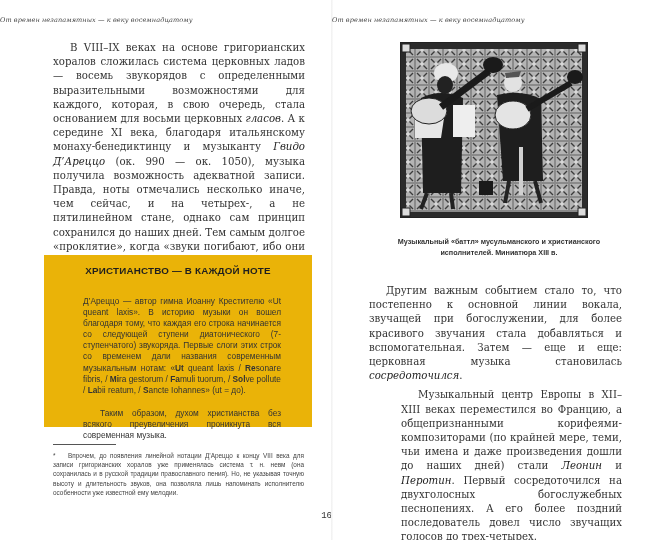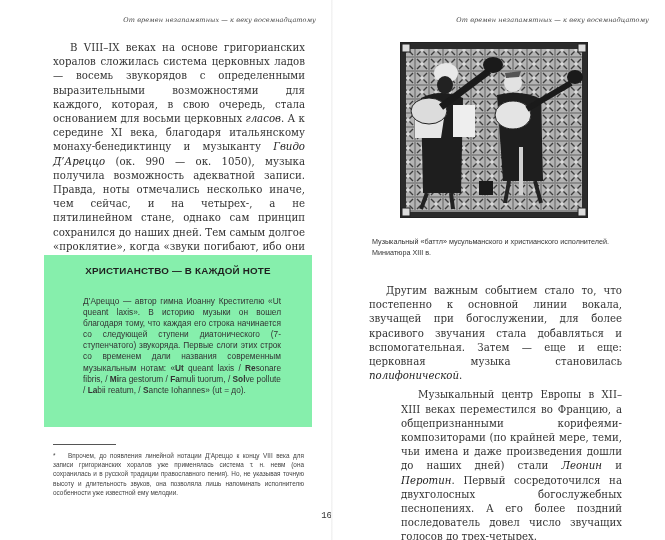--- a/index.html
+++ b/index.html
@@ -6,37 +6,37 @@
   body {
     width: 665px; height: 540px; overflow: hidden;
     background: #ffffff; position: relative;
     font-family: "DejaVu Serif", "Liberation Serif", serif;
     color: #2a2a2a;
   }
   .page { position: absolute; top: 0; height: 540px; }
   .page.left { left: 0; width: 332px; }
   .page.right { left: 332px; width: 333px; }
   .running-head {
-    position: absolute; top: 16px; left: 0; right: 16px;
-    text-align: right; font-style: italic; font-size: 6.5px;
+    position: absolute; top: 16px; left: 0; right: 0;
+    text-align: left; font-style: italic; font-size: 6.5px;
     color: #444; font-family: "DejaVu Serif", serif; letter-spacing: 0.1px;
   }
   .body-text {
     position: absolute; font-size: 10.2px; line-height: 14.2px;
     text-align: justify; color: #333;
     font-family: "DejaVu Serif", serif;
   }
   .body-text p { margin: 0; text-indent: 17px; }
   .body-text p + p { margin-top: 5px; margin-left: 32px; }
   .body-text b { font-weight: normal; font-style: italic; color: #222; }
   .left .body-text { left: 53px; top: 41px; width: 252px; }
   .right .body-text.first { left: 37px; top: 284px; width: 253px; }
   .sidebox {
     position: absolute; left: 44px; top: 255px; width: 268px; height: 172px;
-    background: #86efac;
+    background: #eab308;
   }
   .sidebox-title {
     position: absolute; left: 0; right: 0; top: 10px; text-align: center;
     font-family: "Liberation Sans", "DejaVu Sans", sans-serif; font-weight: bold;
     font-size: 9.8px; letter-spacing: 0.2px; color: #1f1f1f;
   }
   .sidebox-body {
     position: absolute; left: 27px; top: 29px; width: 222px;
     font-family: "Liberation Sans", "DejaVu Sans", sans-serif;
     font-size: 8.3px; line-height: 11.1px; color: #333; text-align: justify;
@@ -56,23 +56,23 @@
   .folio {
     position: absolute; top: 511px; left: 0; right: 0; text-align: right;
     font-size: 9px; color: #333; font-family: Liberation Mono, monospace;
   }
   .illustration {
     position: absolute; left: 68px; top: 42px; width: 188px; height: 176px;
     background: #2d2d2d; border: 1px solid #222; box-sizing: border-box; overflow: hidden;
   }
   .illustration svg { display: block; }
   .caption {
-    position: absolute; left: 40px; top: 236px; width: 254px; text-align: left;
+    position: absolute; left: 40px; top: 236px; width: 254px; text-align: center;
     font-family: "Liberation Sans", "DejaVu Sans", sans-serif;
-    font-size: 7.2px; line-height: 11px; color: #333;
+    font-size: 7.2px; line-height: 11px; color: #333; font-weight: bold;
   }
   .gutter {
     position: absolute; left: 331px; top: 0; width: 2px; height: 540px;
     background: linear-gradient(to right, #f0f0f0, #fafafa);
   }
 </style>
 </head>
 <body>
 
 <div class="page left">
@@ -81,20 +81,21 @@
   <div class="body-text">
     <p>
       <span>В VIII–IX веках на основе григорианских хоралов сложилась система церковных ладов — восемь звукорядов с определенными выразительными возможностями для каждого, которая, в свою очередь, стала основанием для восьми церковных </span><b>гласов</b><span>. А к середине XI века, благодаря итальянскому монаху-бенедиктинцу и музыканту </span><b>Гвидо Д’Ареццо</b><span> (ок. 990 — ок. 1050), музыка получила возможность адекватной записи. Правда, ноты отмечались несколько иначе, чем сейчас, и на четырех-, а не пятилинейном стане, однако сам принцип сохранился до наших дней. Тем самым долгое «проклятие», когда «звуки погибают, ибо они хранятся в памяти человека и записаны быть не могут» [64; 56], наконец было преодолено*.</span>
     </p>
   </div>
 
   <div class="sidebox">
     <div class="sidebox-title">ХРИСТИАНСТВО — В КАЖДОЙ НОТЕ</div>
     <div class="sidebox-body">
       <p><span>Д’Ареццо — автор гимна Иоанну Крестителю «Ut queant laxis». В историю музыки он вошел благодаря тому, что каждая его строка начинается со следующей ступени диатонического (7-ступенчатого) звукоряда. Первые слоги этих строк со временем дали названия современным музыкальным нотам: «</span><b>Ut</b><span> queant laxis / </span><b>Re</b><span>sonare fibris, / </span><b>Mi</b><span>ra gestorum / </span><b>Fa</b><span>muli tuorum, / </span><b>Sol</b><span>ve pollute / </span><b>La</b><span>bii reatum, / </span><b>S</b><span>ancte Iohannes</span><span>» (ut = до).</span></p>
+      <p class="ind">Таким образом, духом христианства без всякого преувеличения проникнута вся современная музыка.</p>
     </div>
   </div>
 
   <div class="fn-rule"></div>
   <div class="footnote">
     <span class="mark">*</span><span>Впрочем, до появления линейной нотации Д’Ареццо к концу VIII века для записи григорианских хоралов уже применялась система т. н. невм (она сохранилась и в русской традиции православного пения). Но, не указывая точную высоту и длительность звуков, она позволяла лишь напоминать исполнителю особенности уже известной ему мелодии.</span>
   </div>
 
   <div class="folio">16</div>
 </div>
@@ -138,18 +139,18 @@
       <ellipse cx="174" cy="34" rx="8" ry="7" fill="#1a1a1a"></ellipse>
       <rect x="118" y="104" width="4" height="48" fill="#d0d0d0"></rect>
       <rect x="78" y="138" width="14" height="14" fill="#1a1a1a"></rect>
       <path d="M26 150 L20 166 M50 150 L52 166 M108 138 L104 160 M134 138 L140 160" stroke="#222" stroke-width="4"></path>
     </svg>
   </div>
 
   <div class="caption">Музыкальный «баттл» мусульманского и христианского исполнителей. Миниатюра XIII в.</div>
 
   <div class="body-text first">
-    <p><span>Другим важным событием стало то, что постепенно к основной линии вокала, звучащей при богослужении, для более красивого звучания стала добавляться и вспомогательная. Затем — еще и еще: церковная музыка становилась </span><b>полифонической</b><span>.</span></p>
+    <p><span>Другим важным событием стало то, что постепенно к основной линии вокала, звучащей при богослужении, для более красивого звучания стала добавляться и вспомогательная. Затем — еще и еще: церковная музыка становилась </span><b>сосредоточился</b><span>.</span></p>
     <p><span>Музыкальный центр Европы в XII–XIII веках переместился во Францию, а общепризнанными корифеями-композиторами (по крайней мере, теми, чьи имена и даже произведения дошли до наших дней) стали </span><b>Леонин</b><span> и </span><b>Перотин</b><span>. Первый сосредоточился на двухголосных богослужебных песнопениях. А его более поздний последователь довел число звучащих голосов до трех-четырех.</span></p>
     <p><span>Практически не пересекаясь с церковной, развивалась народная музыка. Она взяла на себя функции</span></p>
   </div>
 
 </div>
 
 </body></html>

